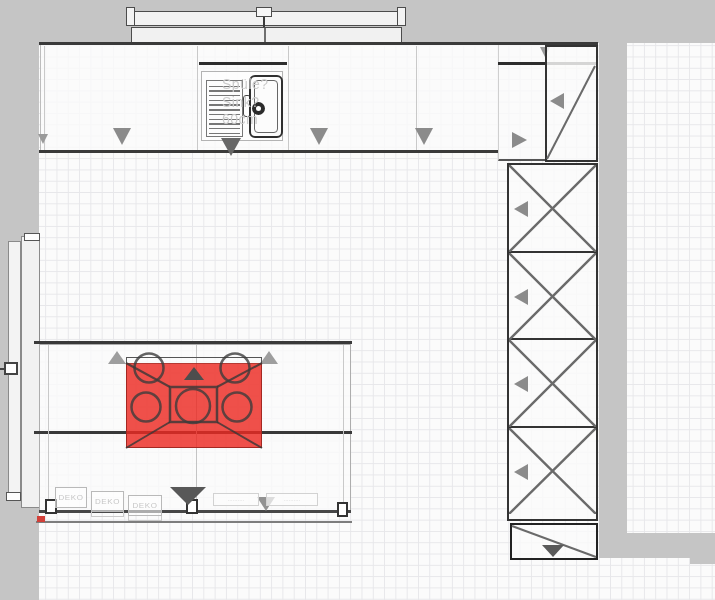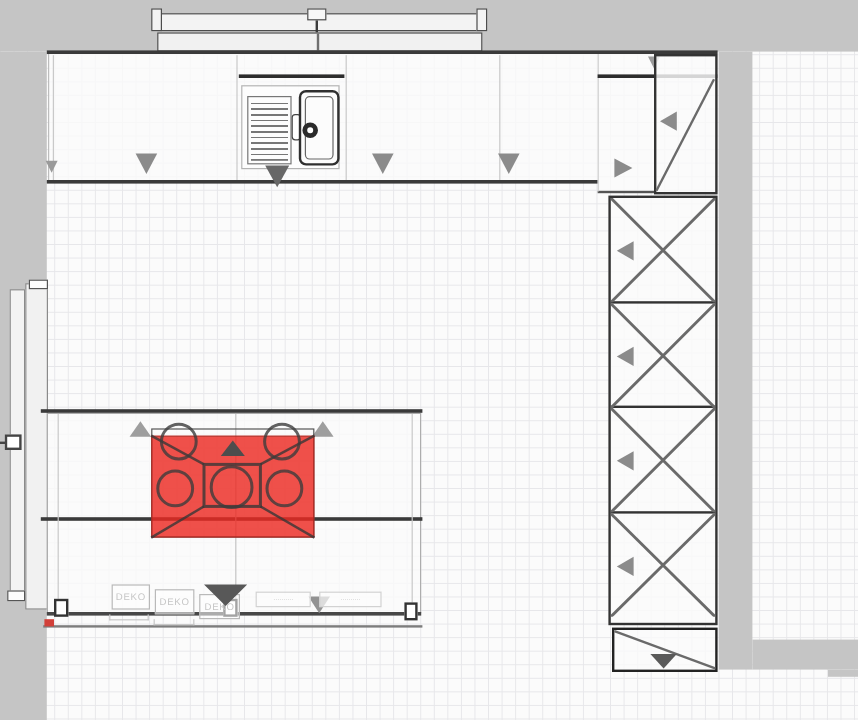--- a/index.html
+++ b/index.html
@@ -28,21 +28,21 @@
   .a-down-mid{border-left:9px solid transparent;border-right:9px solid transparent;border-top:14px solid #929292;}
   .a-down-bc{border-left:11px solid transparent;border-right:11px solid transparent;border-top:12px solid #5a5a5a;}
   .a-left-g{border-top:8px solid transparent;border-bottom:8px solid transparent;border-right:14px solid #8b8b8b;}
   .a-right-g{border-top:8px solid transparent;border-bottom:8px solid transparent;border-left:15px solid #8b8b8b;}
   .a-up-dk{border-left:10px solid transparent;border-right:10px solid transparent;border-bottom:13px solid #4d4d4d;}
   .a-up-lt{border-left:9px solid transparent;border-right:9px solid transparent;border-bottom:13px solid #9e9e9e;}
   
   .drain{border-radius:50%;background:#ffffff;border:4px solid #2b2b2b;width:5px;height:5px;}
   .sinktext{font-size:14px;line-height:17.5px;color:#cbcbcb;letter-spacing:0.5px;}
   .dekobox{border:1px solid #b9b9b9;background:rgba(255,255,255,0.55);
-    color:#c6c6c6;font-size:8px;letter-spacing:0.6px;text-align:center;line-height:20px;margin-left:38px;}
+    color:#c6c6c6;font-size:8px;letter-spacing:0.6px;text-align:center;line-height:20px;}
   .drawerbox{border:1px solid #d2d2d2;background:rgba(252,252,252,0.7);
     color:#c4c4c4;font-size:5px;line-height:12px;text-align:center;overflow:hidden;}
   .foot{background:#ffffff;border:2px solid #333333;}
   svg{display:block;}
 </style>
 </head>
 <body>
 
 <div id="canvas">
 
@@ -70,20 +70,25 @@
   <div class="abs dk" style="left:39px;top:150px;width:460px;height:2.5px;"></div>
   <div class="abs dk" style="left:199px;top:62px;width:88px;height:3px;background:#2d2d2d;"></div>
 
   <div class="abs box" style="left:201px;top:71px;width:82px;height:70px;border:1px solid #b3b3b3;background:rgba(255,255,255,0.6);"></div>
   <div class="abs box" style="left:206px;top:80px;width:37px;height:57px;border:1.5px solid #777;
        background:repeating-linear-gradient(180deg,#777 0,#777 1.3px,transparent 1.3px,transparent 4.7px);background-clip:content-box;padding:2px;"></div>
   <div class="abs box" style="left:243px;top:95px;width:8px;height:22px;border:1.5px solid #444;border-radius:3px;background:#fff;"></div>
   <div class="abs box" style="left:249px;top:75px;width:34px;height:63px;border:2px solid #2f2f2f;border-radius:6px;background:#fcfcfc;"></div>
   <div class="abs box" style="left:254px;top:80px;width:24px;height:53px;border:1px solid #666;border-radius:4px;"></div>
   <div class="abs drain" style="left:252px;top:102px;"></div>
+  <div class="abs sinktext" style="left:222px;top:76px;">
+    <div>Spüle?</div>
+    <div>Sink?</div>
+    <div>60cm</div>
+  </div>
 
   <div class="abs tri a-down-g" style="left:113px;top:128px;"></div>
   <div class="abs tri a-down-dk" style="left:221px;top:138px;"></div>
   <div class="abs tri a-down-g" style="left:310px;top:128px;"></div>
   <div class="abs tri a-down-g" style="left:415px;top:128px;"></div>
   <div class="abs tri a-down-sm" style="left:38px;top:134px;"></div>
 
   <div class="abs cab box" style="left:498px;top:45px;width:47px;height:116px;border-left:1px solid #cfcfcf;border-bottom:2px solid #555;"></div>
   <div class="abs" style="left:498px;top:62px;width:100px;height:3px;background:#2d2d2d;"></div>
   <div class="abs tri a-down-sm" style="left:540px;top:47px;"></div>

